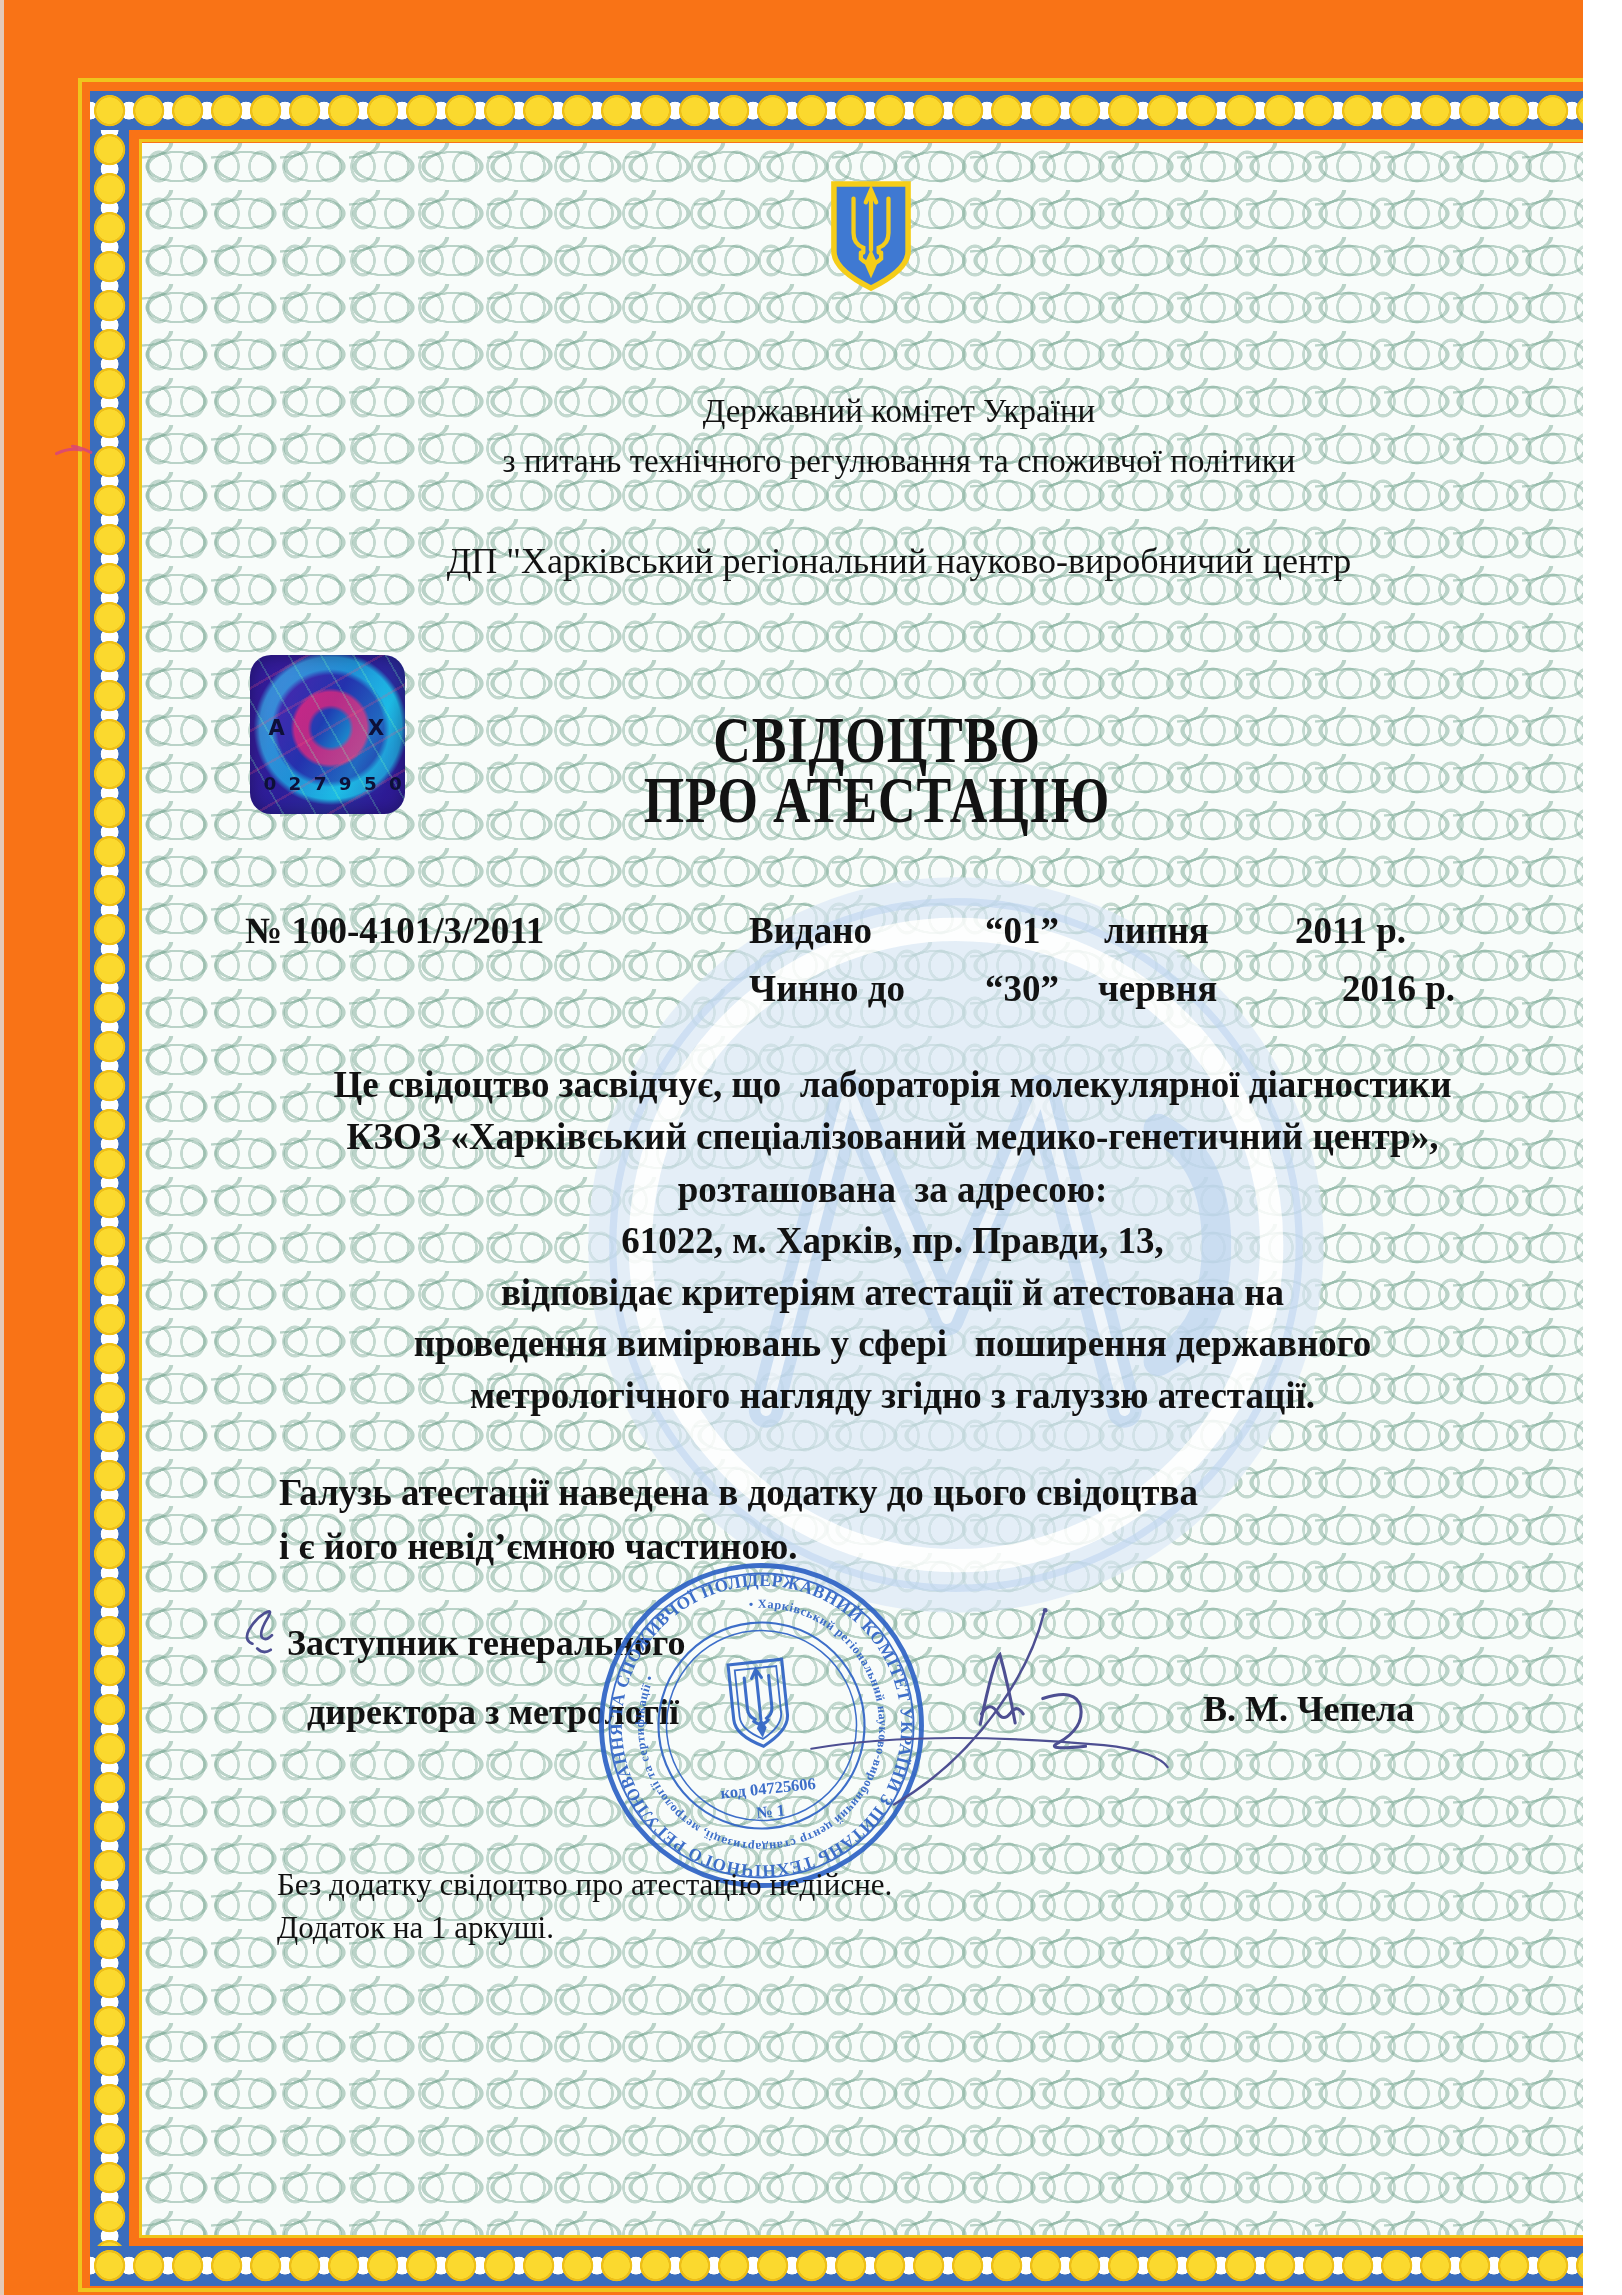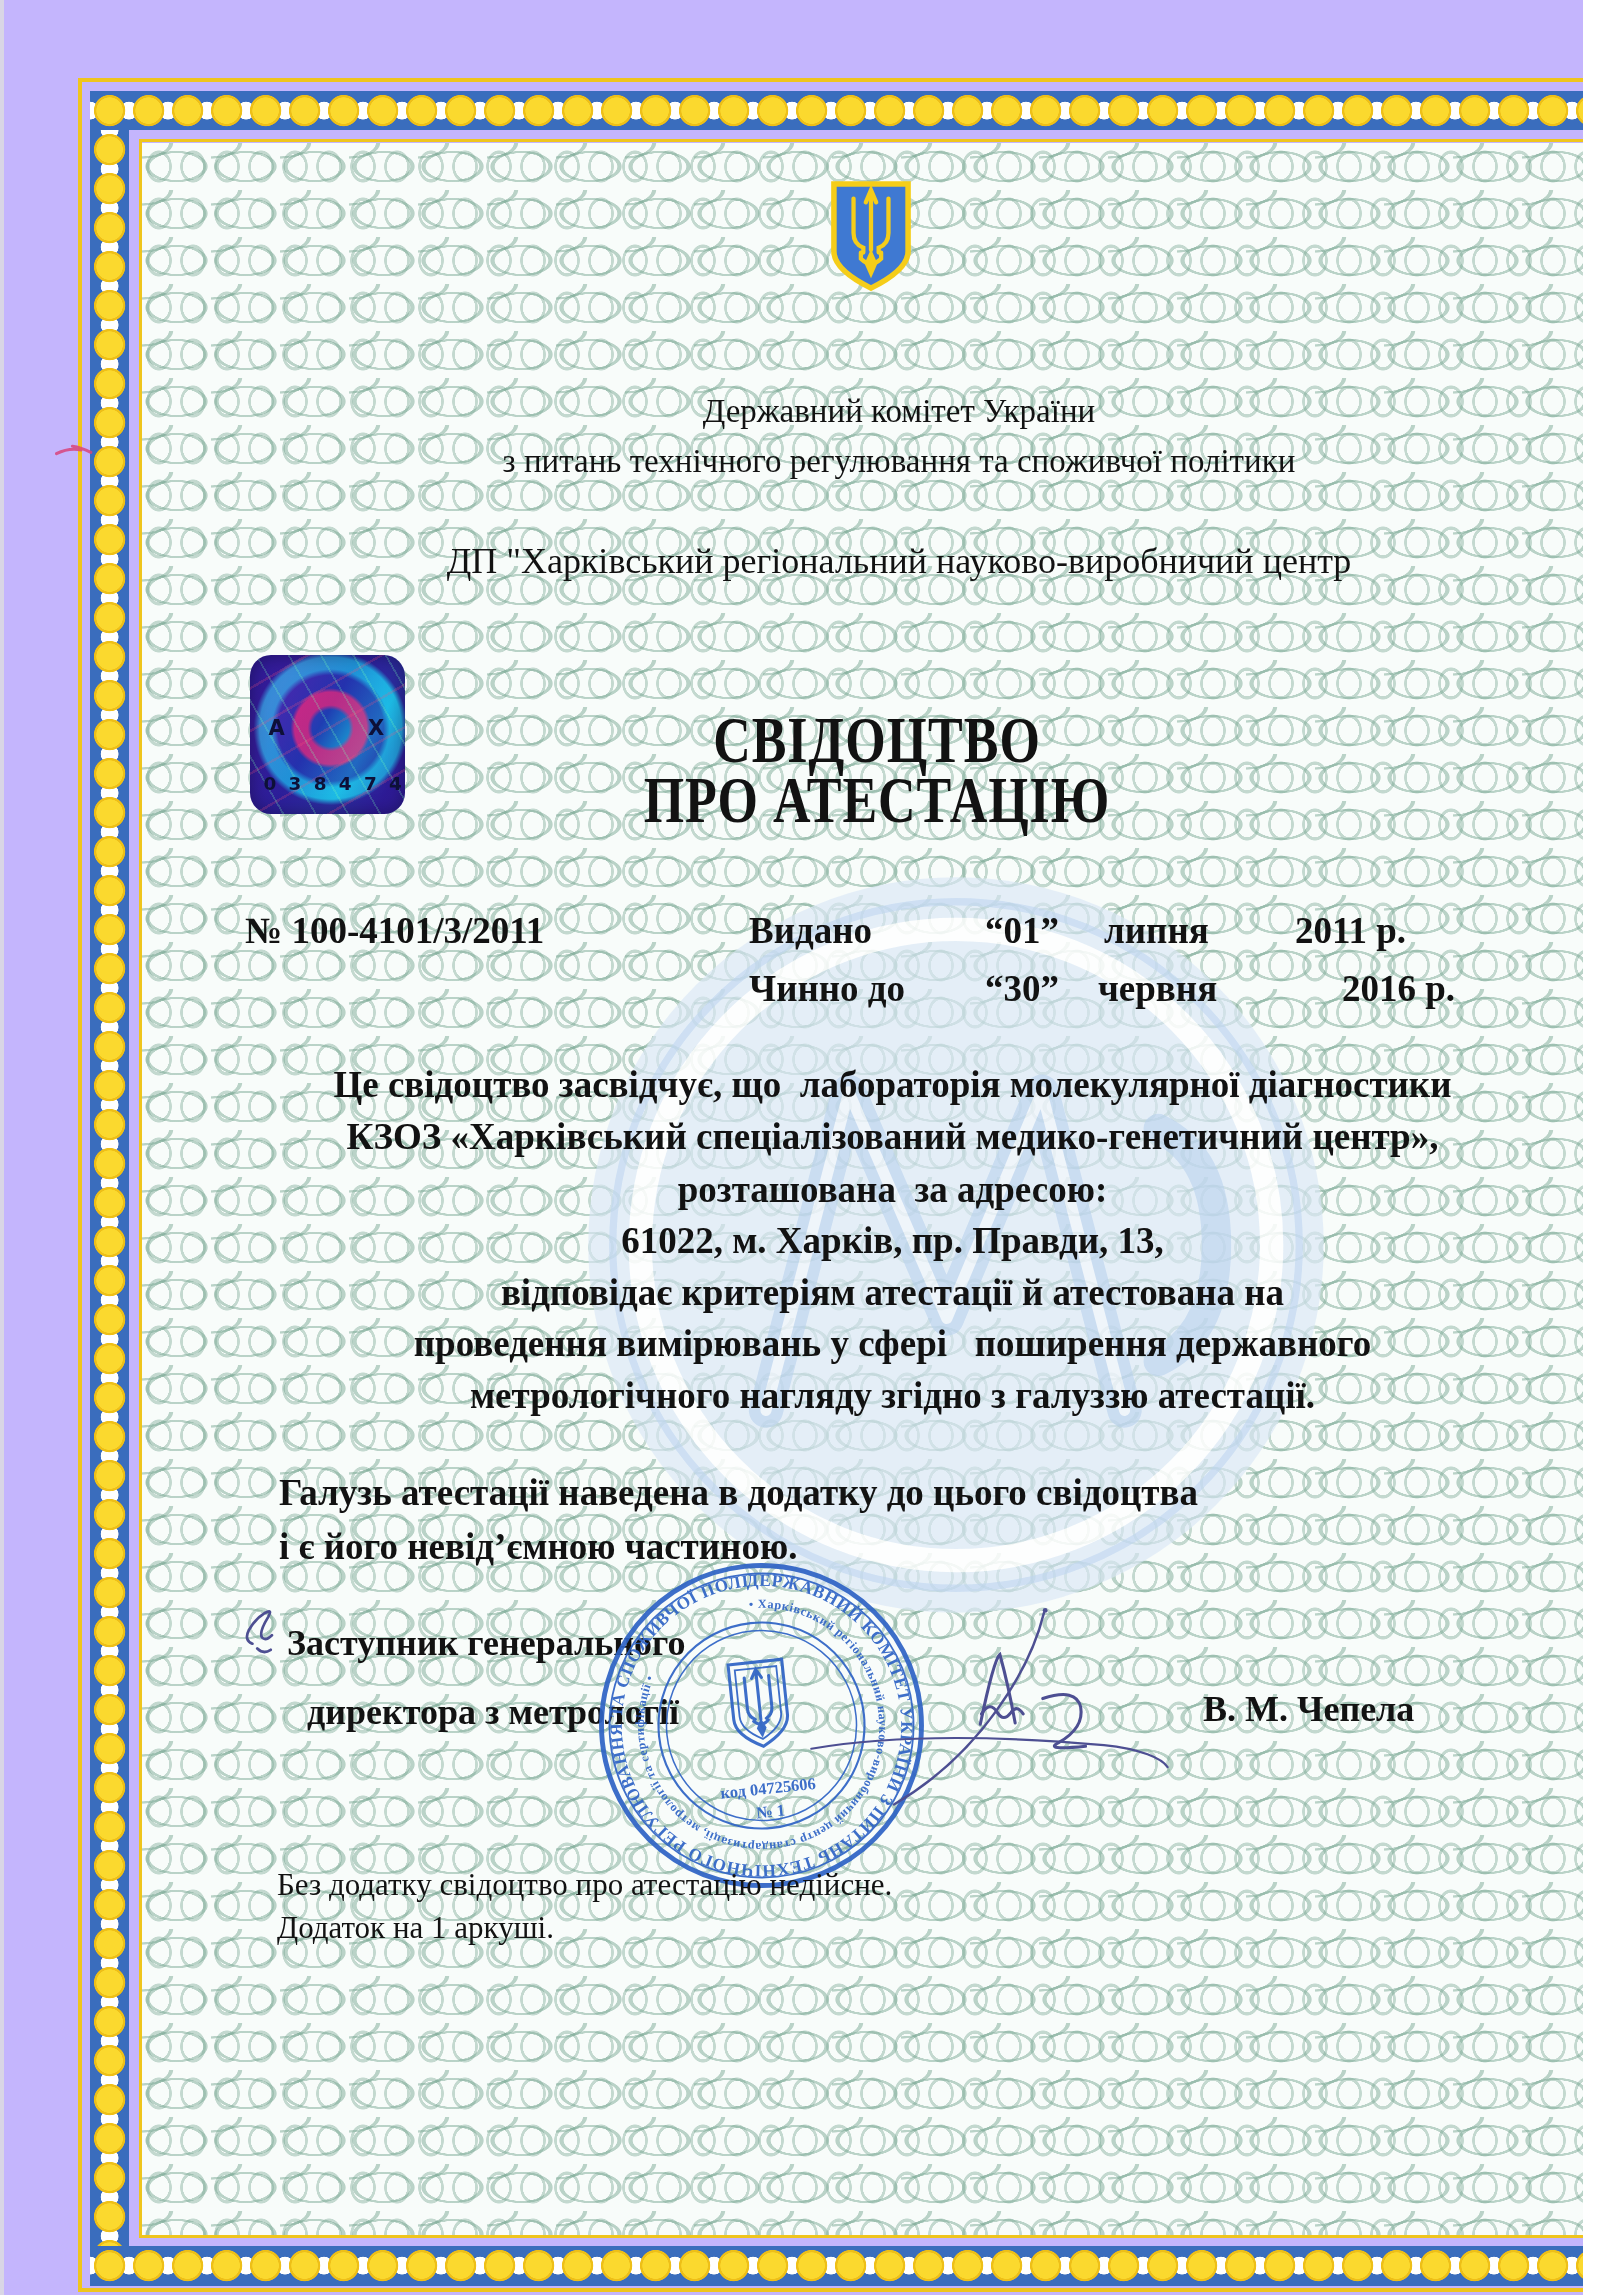--- a/index.html
+++ b/index.html
@@ -1,18 +1,18 @@
 <!DOCTYPE html>
 <html style="font-size:9.8px"><head>
 <meta charset="utf-8">
 <style>
   html,body{margin:0;padding:0;}
   body{width:1623px;height:2295px;background:#ffffff;overflow:hidden;
        font-family:"Liberation Serif",serif;color:#121212;}
-  #page{position:relative;width:1583px;height:2295px;background:#c4b5fd;overflow:hidden;}
+  #page{position:relative;width:1583px;height:2295px;background:#f97316;overflow:hidden;}
 
   
   .scan-edge{position:absolute;left:0;top:0;width:4.3px;height:100%;background:#dedede;opacity:.8;}
 
   
   .line-outer{position:absolute;left:78px;top:78px;width:1565px;height:2214px;
               border:4.3px solid #efc51d;box-sizing:border-box;}
   .band{position:absolute;background-color:#3a6dbd;}
   .band.h{background-image:
       radial-gradient(circle at 19.6px 19.6px,#fbd92e 0 13px,#eebf17 13.5px 15.3px,rgba(0,0,0,0) 16px),
@@ -107,21 +107,21 @@
     <path d="M68.5,114 L58,138 L68.5,162 L79,138 Z" fill="#f5cd19"></path>
   </svg>
 
   <div class="cline reg" style="top:394px;font-size:33px;">Державний комітет України</div>
   <div class="cline reg" style="top:444px;font-size:33px;">з питань технічного регулювання та споживчої політики</div>
   <div class="cline reg" style="top:542px;font-size:36px;">ДП "Харківський регіональний науково-виробничий центр</div>
 
   <div class="holo">
     <span class="hl">А</span>
     <span class="hr">Х</span>
-    <span class="hs">038474</span>
+    <span class="hs">027950</span>
   </div>
 
   <div class="tline" style="top:703px;">СВІДОЦТВО</div>
   <div class="tline" style="top:763px;">ПРО АТЕСТАЦІЮ</div>
 
   <div class="t bold" style="left:245px;top:911px;font-size:37px;">№ 100-4101/3/2011</div>
   <div class="t bold" style="left:749px;top:911px;font-size:37px;">Видано</div>
   <div class="t bold" style="left:985px;top:911px;font-size:37px;">“01”</div>
   <div class="t bold" style="left:1104px;top:911px;font-size:37px;">липня</div>
   <div class="t bold" style="left:1295px;top:911px;font-size:37px;">2011 р.</div>

